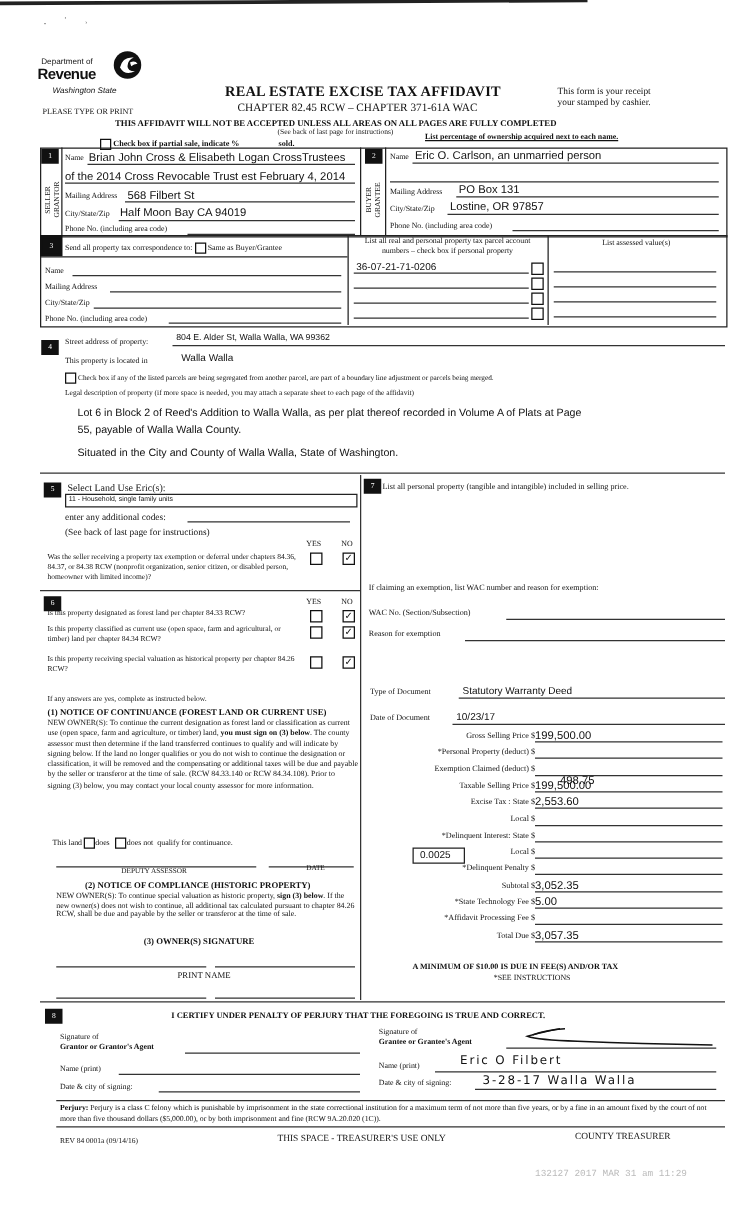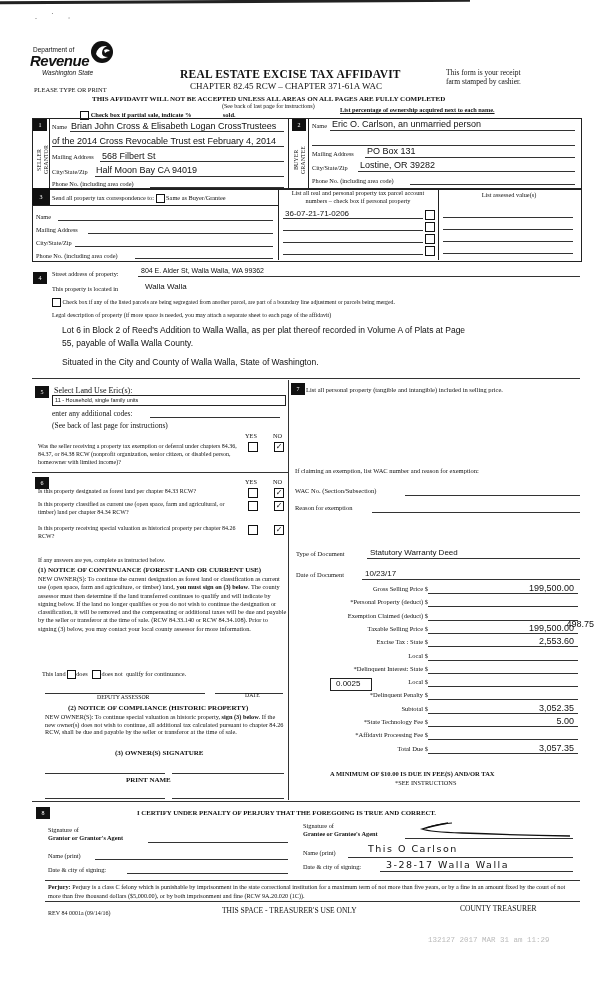--- a/index.html
+++ b/index.html
@@ -2,40 +2,40 @@
 <html><head>
 <meta charset="utf-8">
 <style>
   html, body { margin:0; padding:0; }
   body { width:600px; height:984px; background:#ffffff; position:relative; overflow:hidden; font-family:"Liberation Serif", serif; color:#111; }
   .abs { position:absolute; }
   .topbar { left:0; top:0; width:470px; height:3px; background:#222; transform:rotate(-0.3deg); }
   .specks { left:35px; top:12px; font-size:8px; letter-spacing:6px; color:#333; }
   .logo { left:30px; top:40px; width:100px; height:40px; }
   .logo .dept { position:absolute; left:3px; top:6px; font-family:"Liberation Sans", sans-serif; font-size:6.5px; }
-  .logo .rev { position:absolute; left:0; top:12px; font-family:"Liberation Sans", sans-serif; font-size:15px; font-weight:bold; letter-spacing:-0.5px;font-style:italic; }
+  .logo .rev { position:absolute; left:0; top:12px; font-family:"Liberation Sans", sans-serif; font-size:12px; font-weight:bold; letter-spacing:-0.5px; }
   .logo .wa { position:absolute; left:12px; top:29px; font-family:"Liberation Sans", sans-serif; font-size:6.5px; font-style:italic; }
   .logo .mark { position:absolute; left:60px; top:0; width:24px; height:24px; }
   .title { left:180px; top:68px; font-size:11.5px; font-weight:bold; letter-spacing:0.2px; }
   .subtitle { left:190px; top:81px; font-size:9px; }
   .receipt { left:446px; top:68px; font-size:7.5px; line-height:9px; }
   .please { left:34px; top:86px; font-size:6.5px; }
   .notaccept { left:92px; top:95px; font-size:7px; font-weight:bold; }
   .seeback { left:222px; top:103px; font-size:6px; }
   .partial { left:80px; top:111px; font-size:6.5px; font-weight:bold; }
   .listpct { left:340px; top:106px; font-size:6.3px; font-weight:bold; text-decoration:underline; }
   .cb { display:inline-block; width:7px; height:7px; border:1px solid #111; vertical-align:middle; background:#fff; }
   .cbl { width:8px; height:8px; border:1px solid #111; background:#fff; position:absolute; font-size:8px; line-height:8px; text-align:center; font-family:"DejaVu Sans", sans-serif; }
   .box { border:1px solid #222; }
   .numtag { background:#111; color:#fff; font-size:6px; width:14px; height:12px; display:flex; align-items:center; justify-content:center; }
   .lbl { font-size:6.3px; white-space:nowrap; }
   .hw { font-family:"Liberation Sans", sans-serif; font-size:9px; white-space:nowrap; }
   .line { border-bottom:1px solid #333; }
   .vert { writing-mode:vertical-rl; transform:rotate(180deg); font-size:6px; text-align:center; line-height:7px; }
-  .amt { font-family:"Liberation Sans", sans-serif; font-size:9px; text-align:right; }
+  .amt { font-family:"Liberation Sans", sans-serif; font-size:9px; text-align:left; }
   .smalltext { font-size:6px; line-height:8px; }
   .stamp { font-family:"Liberation Mono", monospace; color:#bbb; font-size:7.5px; }
   .sig { font-family:"DejaVu Sans", sans-serif; font-size:9.5px; letter-spacing:1.5px; }
 </style>
 </head>
 <body>
 
 <div class="abs topbar"></div>
 <div class="abs specks">. ˙ ˒</div>
 
@@ -47,21 +47,21 @@
     <circle cx="12" cy="12" r="11" fill="#111"></circle>
     <path d="M6 14 Q8 5 17 6 Q12 8 12 13 Q12 17 18 17 Q10 21 6 14 Z" fill="#fff"></path>
     <path d="M14 10 Q18 8 20 11 Q17 11 15 13 Z" fill="#fff"></path>
   </svg>
 </div>
 
 <div class="abs title">REAL ESTATE EXCISE TAX AFFIDAVIT</div>
 <div class="abs subtitle">CHAPTER 82.45 RCW – CHAPTER 371-61A WAC</div>
 <div class="abs receipt">
   <div>This form is your receipt</div>
-  <div>farm stamped by cashier.</div>
+  <div>your stamped by cashier.</div>
 </div>
 <div class="abs please">PLEASE TYPE OR PRINT</div>
 <div class="abs notaccept">THIS AFFIDAVIT WILL NOT BE ACCEPTED UNLESS ALL AREAS ON ALL PAGES ARE FULLY COMPLETED</div>
 <div class="abs seeback">(See back of last page for instructions)</div>
 <div class="abs partial">
   <span class="cb"></span>
   <span>Check box if partial sale, indicate %</span>
   <span style="display:inline-block;width:28px;"></span>
   <span>sold.</span>
 </div>
@@ -92,21 +92,21 @@
 <div class="abs" style="left:308px;top:118px;width:1px;height:70px;background:#222;"></div>
 <div class="abs lbl" style="left:312px;top:122px;">Name</div>
 <div class="abs line" style="left:330px;top:130px;width:245px;"></div>
 <div class="abs hw" style="left:332px;top:119px;">Eric O. Carlson, an unmarried person</div>
 <div class="abs line" style="left:312px;top:145px;width:263px;"></div>
 <div class="abs lbl" style="left:312px;top:150px;">Mailing Address</div>
 <div class="abs line" style="left:365px;top:157px;width:210px;"></div>
 <div class="abs hw" style="left:367px;top:146px;">PO Box 131</div>
 <div class="abs lbl" style="left:312px;top:164px;">City/State/Zip</div>
 <div class="abs line" style="left:358px;top:171px;width:217px;"></div>
-<div class="abs hw" style="left:360px;top:160px;">Lostine, OR 39282</div>
+<div class="abs hw" style="left:360px;top:160px;">Lostine, OR 97857</div>
 <div class="abs lbl" style="left:312px;top:177px;">Phone No. (including area code)</div>
 <div class="abs line" style="left:410px;top:184px;width:165px;"></div>
 
 <div class="abs box" style="left:32px;top:188px;width:548px;height:72px;"></div>
 <div class="abs" style="left:278px;top:188px;width:1px;height:72px;background:#222;"></div>
 <div class="abs" style="left:438px;top:188px;width:1px;height:72px;background:#222;"></div>
 <div class="abs" style="left:32px;top:205px;width:246px;height:1px;background:#222;"></div>
 <div class="abs" style="left:32px;top:188px;width:18px;height:17px;background:#111;"></div>
 <div class="abs numtag" style="left:34px;top:191px;">3</div>
 <div class="abs lbl" style="left:52px;top:194px;">
@@ -208,21 +208,21 @@
 <div class="abs lbl" style="left:97px;top:694px;font-size:5.8px;">DEPUTY ASSESSOR</div>
 <div class="abs lbl" style="left:245px;top:692px;font-size:5.8px;">DATE</div>
 <div class="abs" style="left:68px;top:704px;font-size:7px;font-weight:bold;white-space:nowrap;">(2) NOTICE OF COMPLIANCE (HISTORIC PROPERTY)</div>
 <div class="abs smalltext" style="left:45px;top:713px;width:240px;font-size:6.3px;line-height:7.5px;">
   <span>NEW OWNER(S): To continue special valuation as historic property,</span>
   <b>sign (3) below</b><span>. If the new owner(s) does not wish to continue, all additional tax calculated pursuant to chapter 84.26 RCW, shall be due and payable by the seller or transferor at the time of sale.</span>
 </div>
 <div class="abs" style="left:115px;top:749px;font-size:7px;font-weight:bold;">(3) OWNER(S) SIGNATURE</div>
 <div class="abs line" style="left:45px;top:773px;width:120px;"></div>
 <div class="abs line" style="left:172px;top:773px;width:112px;"></div>
-<div class="abs" style="left:126px;top:776px;font-size:7px;font-weight:bold;">PRINT NAME</div>
+<div class="abs" style="left:142px;top:776px;font-size:7px;font-weight:normal;">PRINT NAME</div>
 <div class="abs line" style="left:45px;top:798px;width:120px;"></div>
 <div class="abs line" style="left:172px;top:798px;width:112px;"></div>
 
 <div class="abs numtag" style="left:291px;top:383px;">7</div>
 <div class="abs smalltext" style="left:306px;top:384px;width:265px;font-size:6.5px;line-height:12px;">List all personal property (tangible and intangible) included in selling price.</div>
 <div class="abs smalltext" style="left:295px;top:467px;font-size:6.5px;">If claiming an exemption, list WAC number and reason for exemption:</div>
 <div class="abs smalltext" style="left:295px;top:487px;font-size:6.5px;">WAC No. (Section/Subsection)</div>
 <div class="abs line" style="left:405px;top:495px;width:175px;"></div>
 <div class="abs smalltext" style="left:295px;top:504px;font-size:6.5px;">Reason for exemption</div>
 <div class="abs line" style="left:372px;top:512px;width:208px;"></div>
@@ -290,21 +290,21 @@
 <div class="abs line" style="left:127px;top:873px;width:161px;"></div>
 
 <div class="abs smalltext" style="left:303px;top:822px;font-size:6.3px;"><div>Signature of</div><b>Grantee or Grantee's Agent</b></div>
 <div class="abs line" style="left:405px;top:838px;width:168px;"></div>
 <svg class="abs" style="left:412px;top:818px;" width="160" height="22" viewBox="0 0 160 22">
   <path d="M36 5 Q20 8 10 11 Q18 14 50 15 Q100 17 158 18" stroke="#111" stroke-width="1.3" fill="none"></path>
   <path d="M14 10 Q24 6 40 5" stroke="#111" stroke-width="1.1" fill="none"></path>
 </svg>
 <div class="abs smalltext" style="left:303px;top:849px;font-size:6.3px;">Name (print)</div>
 <div class="abs line" style="left:348px;top:857px;width:225px;"></div>
-<div class="abs sig" style="left:368px;top:843px;">This O Carlson</div>
+<div class="abs sig" style="left:368px;top:843px;">Eric O Filbert</div>
 <div class="abs smalltext" style="left:303px;top:863px;font-size:6.3px;">Date &amp; city of signing:</div>
 <div class="abs line" style="left:380px;top:871px;width:193px;"></div>
 <div class="abs sig" style="left:386px;top:859px;">3-28-17 Walla Walla</div>
 
 <div class="abs" style="left:45px;top:880px;width:535px;height:1px;background:#333;"></div>
 <div class="abs smalltext" style="left:48px;top:882px;width:530px;font-size:6.2px;line-height:9px;"><b>Perjury:</b> <span>Perjury is a class C felony which is punishable by imprisonment in the state correctional institution for a maximum term of not more than five years, or by a fine in an amount fixed by the court of not more than five thousand dollars ($5,000.00), or by both imprisonment and fine (RCW 9A.20.020 (1C)).</span></div>
 <div class="abs" style="left:45px;top:901px;width:535px;height:1px;background:#333;"></div>
 <div class="abs" style="left:48px;top:910px;font-size:6px;">REV 84 0001a (09/14/16)</div>
 <div class="abs" style="left:222px;top:906px;font-size:7.5px;">THIS SPACE - TREASURER'S USE ONLY</div>
 <div class="abs" style="left:460px;top:904px;font-size:7.5px;">COUNTY TREASURER</div>

